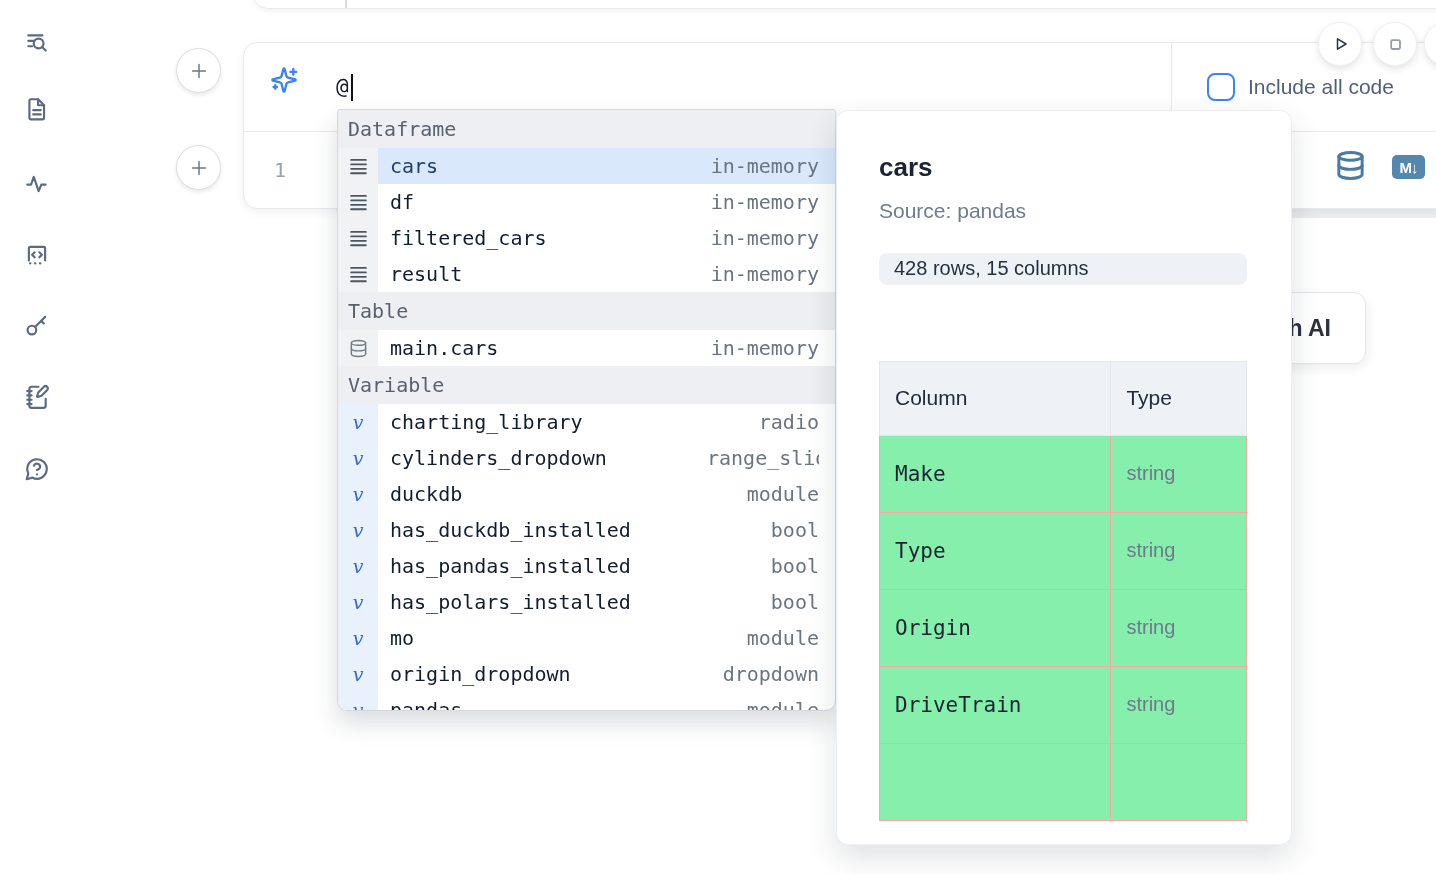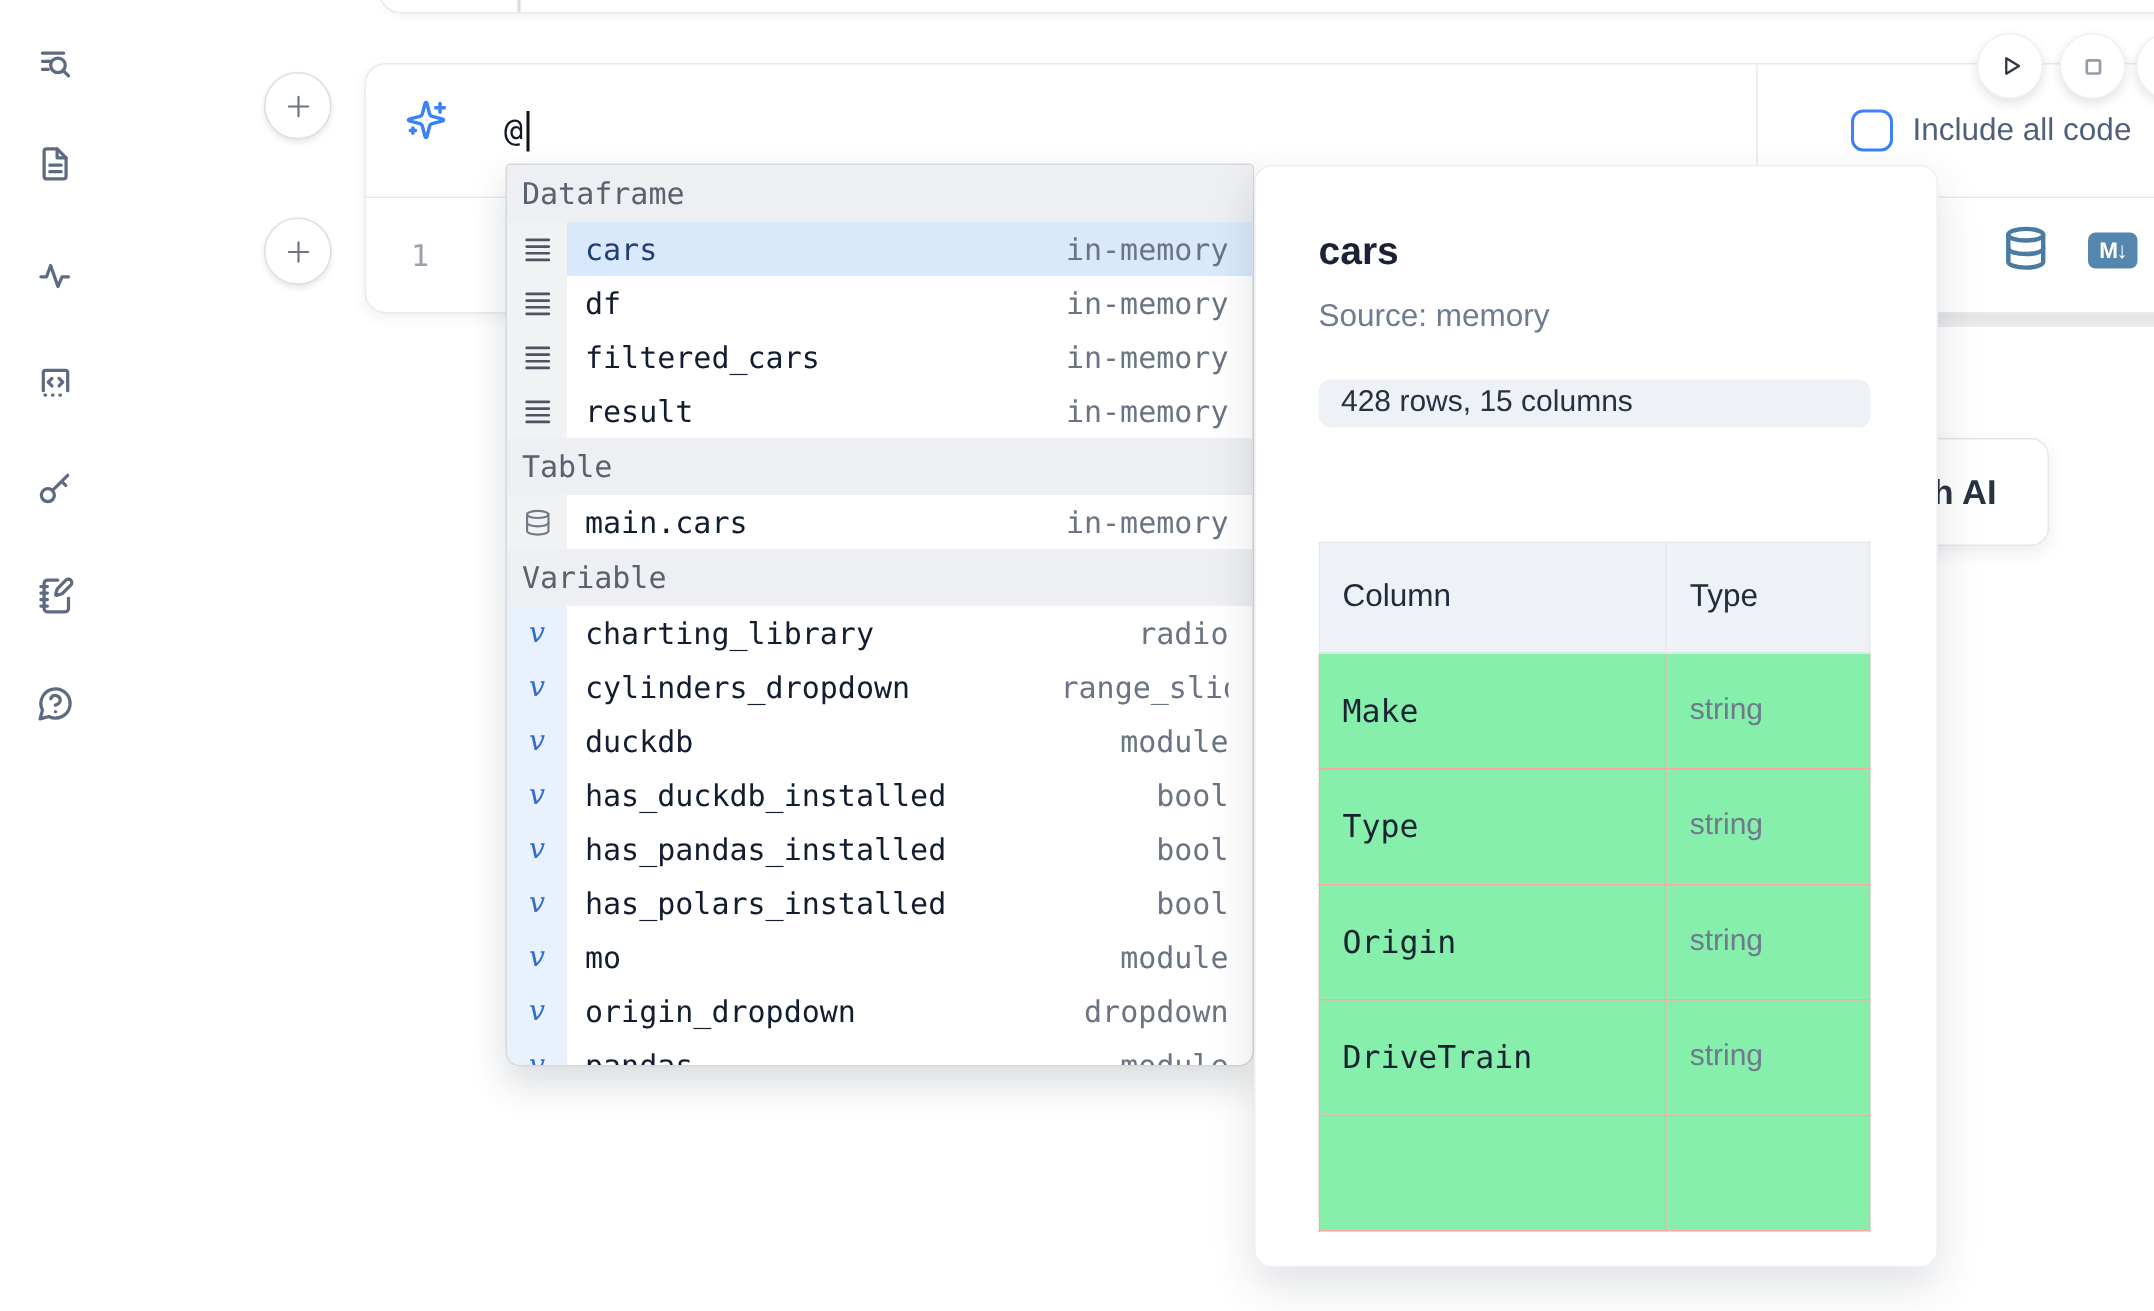--- a/index.html
+++ b/index.html
@@ -26,21 +26,21 @@
   
   .cell-container{position:absolute;left:243px;top:42px;width:1203px;height:165px;background:#fff;
     border:1px solid #e7e9ec;border-radius:14px 0 0 14px;box-shadow:0 3px 10px rgba(15,23,42,.06);z-index:10;}
   .ai-row{position:relative;height:88px;border-bottom:1px solid #e8eaed;}
   .sparkles{position:absolute;left:26px;top:23px;}
   .sparkles svg{width:28px;height:28px;stroke:#3b82f6;fill:none;stroke-width:2;stroke-linecap:round;stroke-linejoin:round;}
   .prompt-line{position:absolute;left:92px;top:0;height:88px;display:flex;align-items:center;
     font-family:"DejaVu Sans Mono",monospace;font-size:21px;color:#111827;}
   .caret{display:inline-block;width:2px;height:27px;background:#111;margin-left:2px;}
   .v-divider{position:absolute;left:927px;top:0;width:1px;height:88px;background:#e8eaed;}
-  .include-wrap{position:absolute;left:990px;top:0;height:88px;display:flex;align-items:center;}
+  .include-wrap{position:absolute;left:963px;top:0;height:88px;display:flex;align-items:center;}
   .checkbox{width:28px;height:28px;border:2.2px solid #3e82f6;border-radius:8px;background:#fff;box-sizing:border-box;}
   .include-label{margin-left:13px;font-size:21px;color:#51607a;}
   .code-row{position:relative;height:76px;}
   .line-number{position:absolute;left:30px;top:0;height:76px;display:flex;align-items:center;
     font-family:"DejaVu Sans Mono",monospace;font-size:20px;color:#9aa1ab;}
   .cell-action-db{position:absolute;left:1091px;top:18px;}
   .cell-action-db svg{width:31px;height:31px;stroke:#4a7ba3;fill:none;stroke-width:2.3;stroke-linecap:round;stroke-linejoin:round;}
   .md-badge{position:absolute;left:1148px;top:23px;width:33px;height:24px;background:#5586ad;border-radius:5px;
     color:#fff;font-weight:bold;font-size:15px;display:flex;align-items:center;justify-content:center;letter-spacing:-1px;}
 
@@ -347,21 +347,21 @@
         </div>
         <div class="ac-main">
           <span class="ac-label">pandas</span>
           <span class="ac-detail">module</span>
         </div>
       </div>
     </div>
 
   <div class="preview">
     <div class="pv-title">cars</div>
-    <div class="pv-source">Source: memory</div>
+    <div class="pv-source">Source: pandas</div>
     <div class="pv-badge">428 rows, 15 columns</div>
     <div class="pv-table-wrap">
       <table class="pv-table">
         <thead>
             <tr>
           <th id="th-col">Column</th>
           <th class="type-col" id="th-type">Type</th>
         </tr>
           </thead>
         <tbody id="pv-body">

